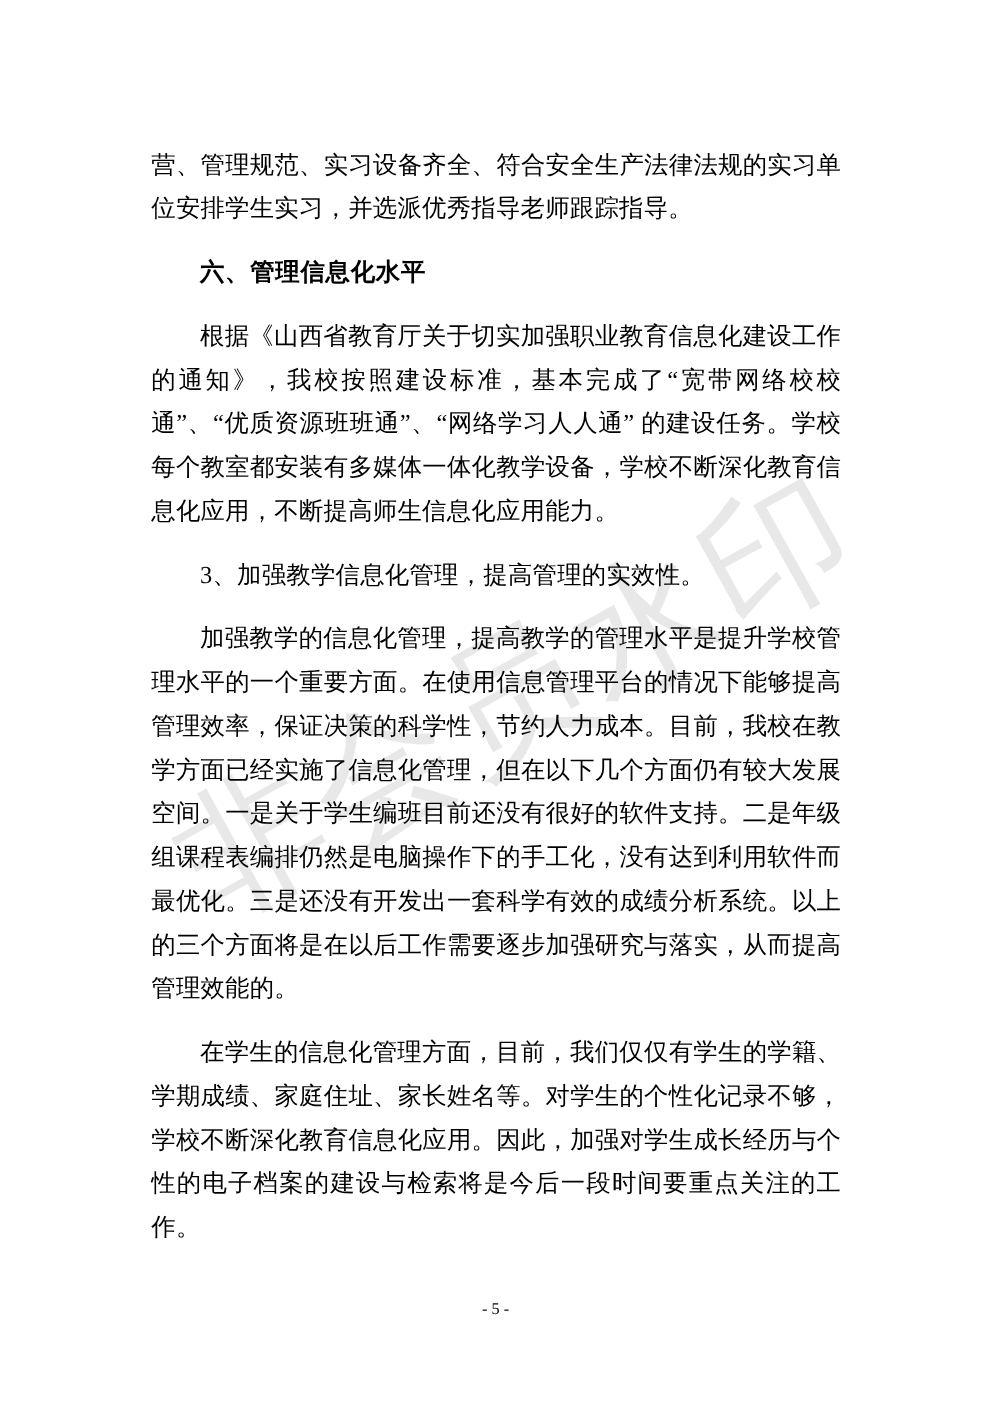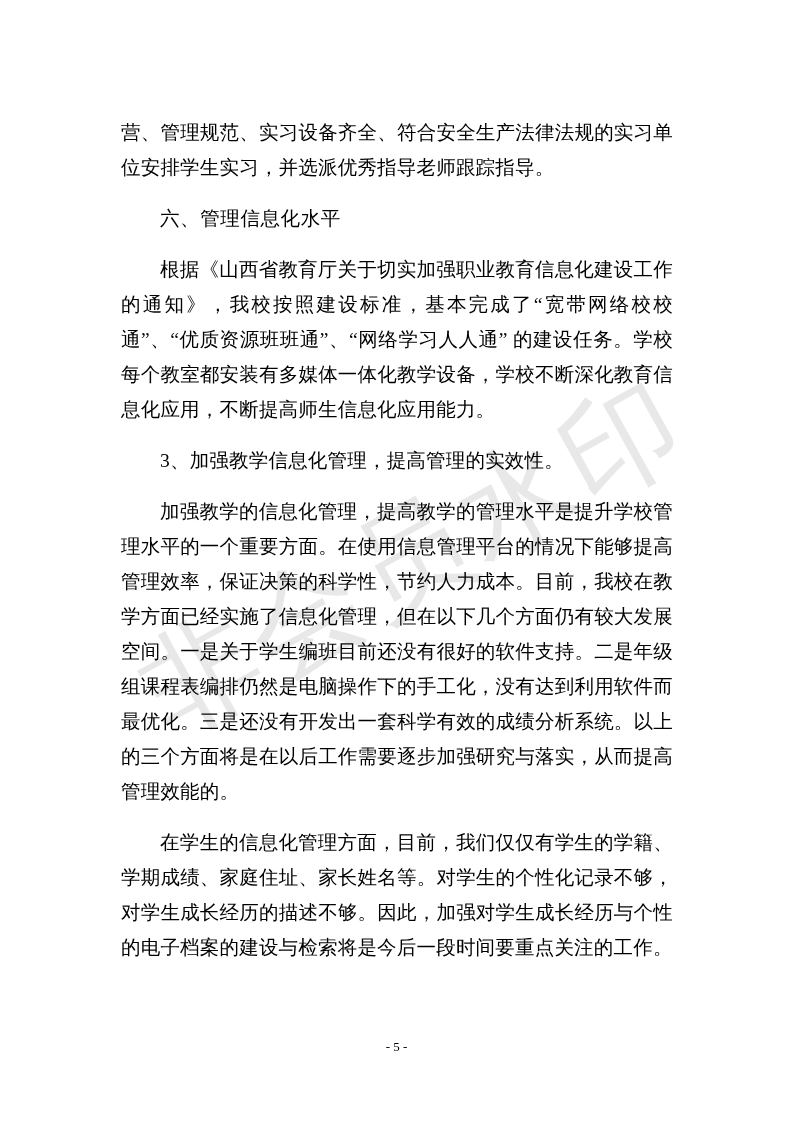--- a/index.html
+++ b/index.html
@@ -50,21 +50,21 @@
     letter-spacing: 0.2px;
     word-break: break-all;
   }
   .content p.indent {
     text-indent: 2em;
   }
   .content p.no-indent {
     text-indent: 0;
   }
   .content p.heading {
-    font-weight: normal;
+    font-weight: bold;
     text-indent: 2em;
     font-family: "Liberation Sans", "DejaVu Sans", sans-serif;
     letter-spacing: 0.6px;
   }
   .footer {
     position: absolute;
     left: 0;
     top: 1036px;
     width: 100%;
     text-align: center;
@@ -80,18 +80,18 @@
 <div class="page">
 
   <div class="watermark">非会员水印</div>
 
   <div class="content">
     <p class="no-indent">营、管理规范、实习设备齐全、符合安全生产法律法规的实习单位安排学生实习，并选派优秀指导老师跟踪指导。</p>
     <p class="heading">六、管理信息化水平</p>
     <p class="indent">根据《山西省教育厅关于切实加强职业教育信息化建设工作的通知》，我校按照建设标准，基本完成了“宽带网络校校通”、“优质资源班班通”、“网络学习人人通” 的建设任务。学校每个教室都安装有多媒体一体化教学设备，学校不断深化教育信息化应用，不断提高师生信息化应用能力。</p>
     <p class="indent">3、加强教学信息化管理，提高管理的实效性。</p>
     <p class="indent">加强教学的信息化管理，提高教学的管理水平是提升学校管理水平的一个重要方面。在使用信息管理平台的情况下能够提高管理效率，保证决策的科学性，节约人力成本。目前，我校在教学方面已经实施了信息化管理，但在以下几个方面仍有较大发展空间。一是关于学生编班目前还没有很好的软件支持。二是年级组课程表编排仍然是电脑操作下的手工化，没有达到利用软件而最优化。三是还没有开发出一套科学有效的成绩分析系统。以上的三个方面将是在以后工作需要逐步加强研究与落实，从而提高管理效能的。</p>
-    <p class="indent">在学生的信息化管理方面，目前，我们仅仅有学生的学籍、学期成绩、家庭住址、家长姓名等。对学生的个性化记录不够，对学生成长经历的描述不够。因此，加强对学生成长经历与个性的电子档案的建设与检索将是今后一段时间要重点关注的工作。</p>
+    <p class="indent">在学生的信息化管理方面，目前，我们仅仅有学生的学籍、学期成绩、家庭住址、家长姓名等。对学生的个性化记录不够，学校不断深化教育信息化应用。因此，加强对学生成长经历与个性的电子档案的建设与检索将是今后一段时间要重点关注的工作。</p>
   </div>
 
   <div class="footer">- 5 -</div>
 
 </div>
 
 </body></html>

